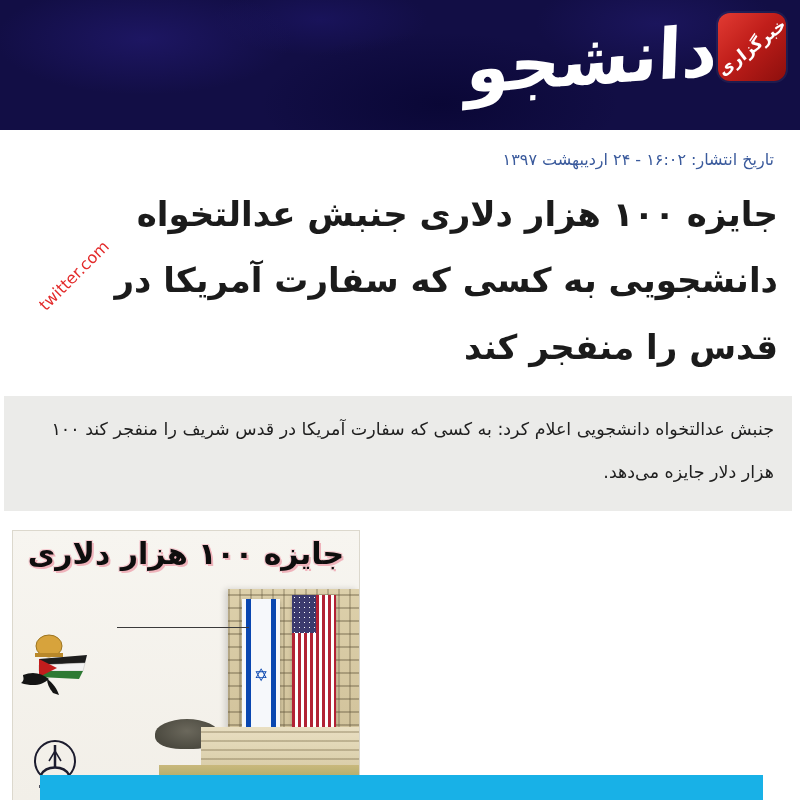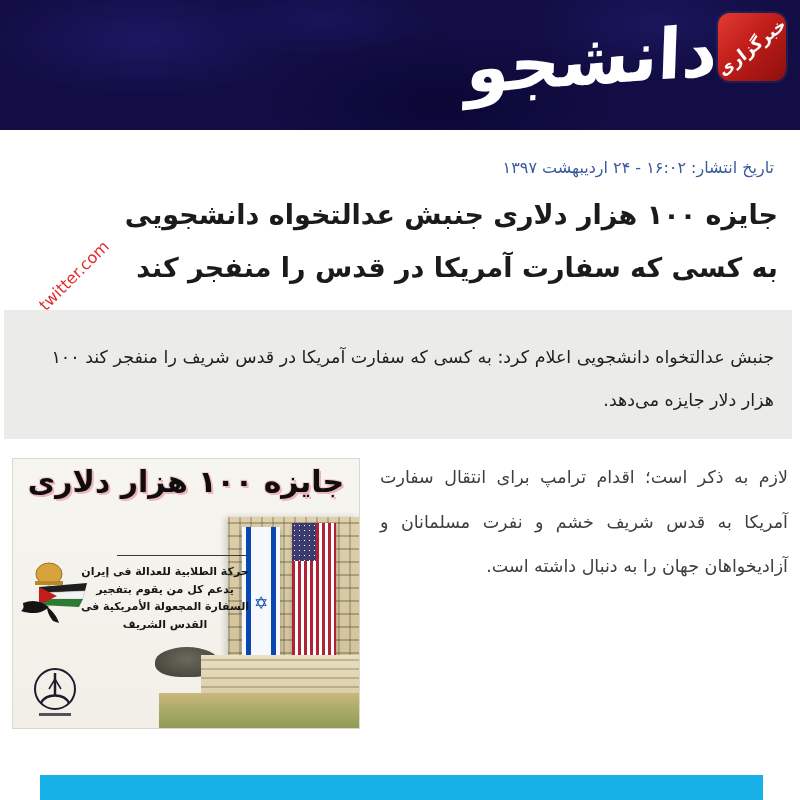--- a/index.html
+++ b/index.html
@@ -51,32 +51,32 @@
     font-size: 70px;
     line-height: 105px;
     margin-left: 6px;
     letter-spacing: -2px;
     transform: rotate(-4deg) skewX(-6deg);
     white-space: nowrap;
   }
 
   
   .date-row {
-    margin: 28px 26px 0 0;
+    margin: 20px 26px 0 0;
     text-align: right;
     color: #3a5a9c;
     font-size: 16px;
   }
 
   
   .headline {
     margin: 12px 22px 0 90px;
     text-align: right;
     color: #1b1b1b;
-    font-size: 27px;
+    font-size: 34px;
     font-weight: bold;
     line-height: 1.95;
   }
 
   
   .watermark {
     position: absolute;
     left: 22px;
     top: 266px;
     width: 104px;
@@ -85,21 +85,21 @@
     transform: rotate(-45deg);
     direction: ltr;
     text-align: center;
     pointer-events: none;
   }
 
   
   .lead {
     margin: 16px 8px 0 4px;
     background: #ebebe9;
-    padding: 26px 18px 17px;
+    padding: 12px 18px 17px;
     font-size: 17.5px;
     line-height: 2.45;
     color: #1f1f1f;
     text-align: right;
   }
 
   
   .content {
     display: flex;
     align-items: flex-start;
@@ -251,39 +251,37 @@
 
 <h1 class="headline">جایزه ۱۰۰ هزار دلاری جنبش عدالتخواه دانشجویی به کسی که سفارت آمریکا در قدس را منفجر کند</h1>
 
 <div class="watermark">twitter.com</div>
 
 <div class="lead">جنبش عدالتخواه دانشجویی اعلام کرد: به کسی که سفارت آمریکا در قدس شریف را منفجر کند ۱۰۰ هزار دلار جایزه می‌دهد.</div>
 
 <div class="content">
 
   <div class="text-col">
-    <p>لازم به ذکر است؛ اقدام ترامپ برای انتقال سفارت آمریکا به قدس شریف خشم و نفرت مسلمانان و آزادیخواهان جهان را به دنبال داشته است.</p>
   </div>
 
   <div class="poster">
     <div class="p-building">
       <div class="flag-il">
         <span class="star">✡</span>
       </div>
       <div class="flag-us">
         <div class="canton"></div>
       </div>
     </div>
     <div class="p-hedge"></div>
     <div class="p-wall"></div>
     <div class="p-grass"></div>
 
     <div class="p-title">جایزه ۱۰۰ هزار دلاری</div>
     <div class="p-line"></div>
-    <div class="p-arabic">حرکة الطلابیة للعدالة فی إیران یدعم کل من یقوم بتفجیر السفارة المجعولة الأمریکیة فی القدس الشریف</div>
 
     <div class="p-bird">
       <svg viewBox="0 0 74 68" width="74" height="68">
         <ellipse cx="30" cy="15" rx="13" ry="11" fill="#d7a33c" stroke="#9c741f" stroke-width="1"></ellipse>
         <rect x="16" y="22" width="28" height="4" fill="#b9882a"></rect>
         <polygon points="20,28 68,24 66,32 20,34" fill="#1d1d1d"></polygon>
         <polygon points="20,34 66,32 64,40 20,40" fill="#f3f3f3" stroke="#bbb" stroke-width="0.5"></polygon>
         <polygon points="20,40 64,40 60,48 20,46" fill="#2d7a33"></polygon>
         <polygon points="20,28 38,37 20,46" fill="#c21d1d"></polygon>
         <path d="M4 44 C14 40 22 42 30 48 C24 54 14 56 2 52 C6 49 4 46 4 44 Z" fill="#141414"></path>

